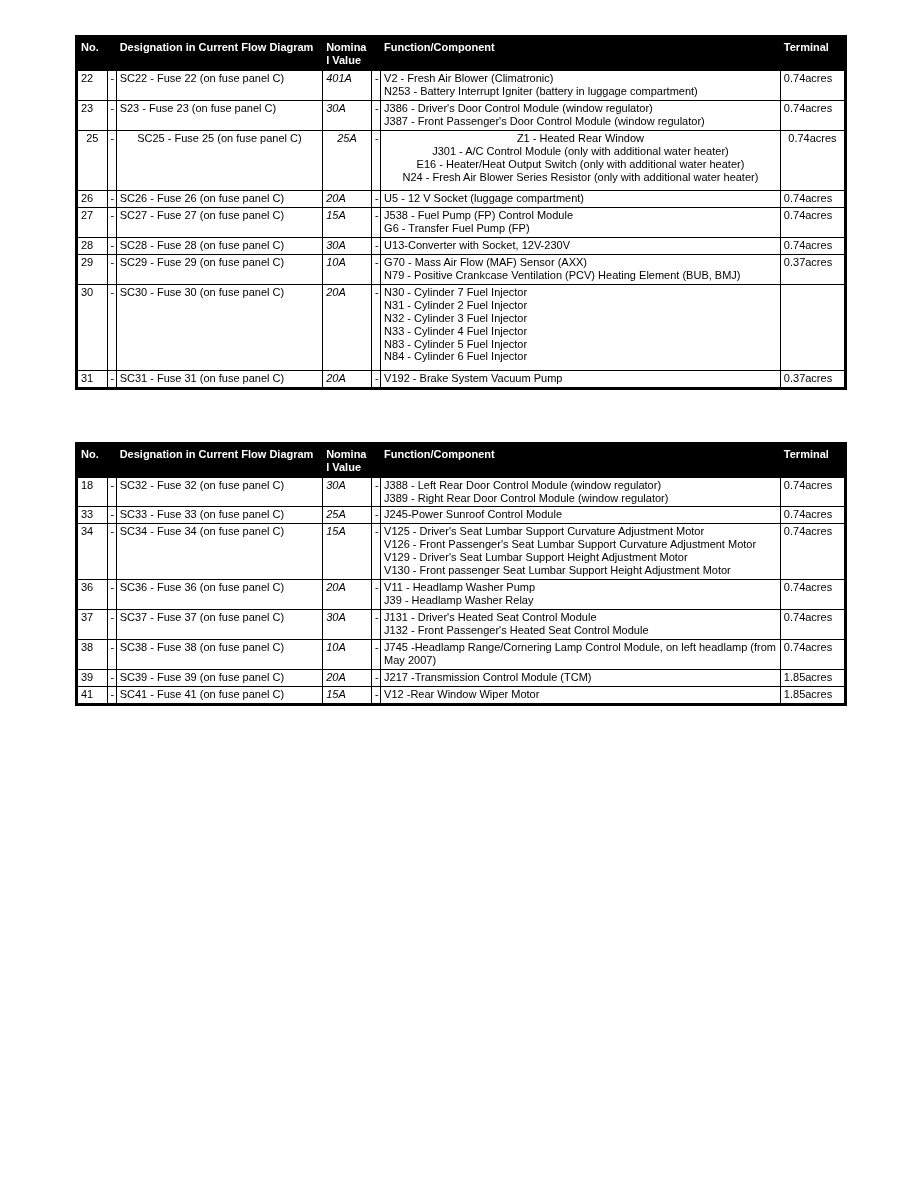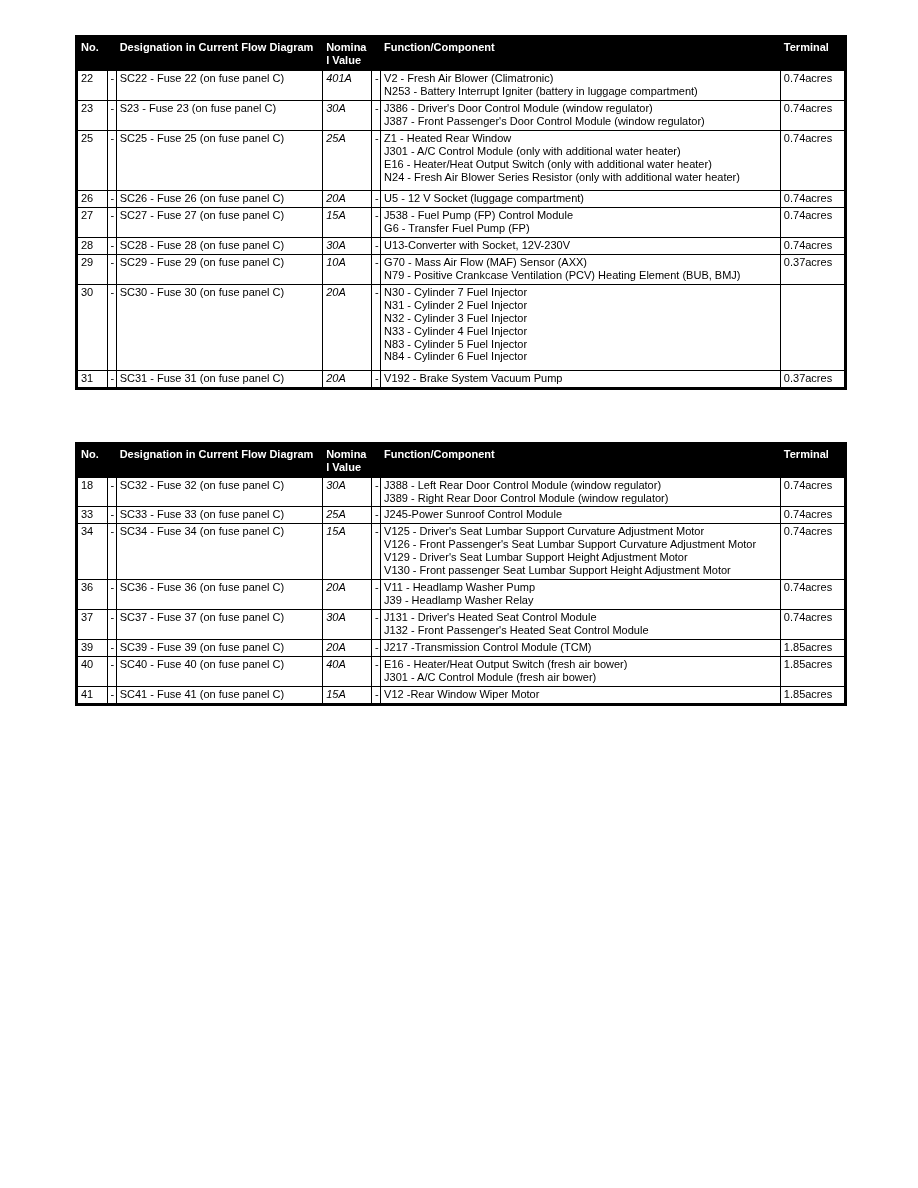--- a/index.html
+++ b/index.html
@@ -47,21 +47,21 @@
   .col-desig     { width: 203px; }
   .col-nominal   { width: 48px; }
   .col-func      { width: 393px; }
   .col-terminal  { width: 64px; }
 
   td.cell-no      { text-align: center; }
   td.cell-dash    { text-align: center; padding-left: 0; padding-right: 0; }
   td.cell-nominal { text-align: center; font-style: italic; }
   th.head-terminal { text-align: center; }
   td.cell-terminal { text-align: left; }
-  tr.row-tall-4 td { height: 56px; }
+  tr.row-tall-4 td { height: 56px; text-align: center; }
   tr.row-tall-6 td { height: 82px; }
 </style>
 </head>
 <body>
 
 <div class="page">
 
   <table class="fuse-table">
     <colgroup>
       <col class="col-no">
@@ -275,39 +275,38 @@
           <td class="cell-desig">SC37 - Fuse 37 (on fuse panel C)</td>
           <td class="cell-nominal">30A</td>
           <td class="cell-dash">-</td>
           <td class="cell-func">
             <div>J131 - Driver's Heated Seat Control Module</div>
             <div>J132 - Front Passenger's Heated Seat Control Module</div>
           </td>
           <td class="cell-terminal">0.74acres</td>
         </tr>
         <tr>
+          <td class="cell-no">38</td>
+          <td class="cell-dash">-</td>
+          <td class="cell-desig">SC38 - Fuse 38 (on fuse panel C)</td>
+          <td class="cell-nominal">10A</td>
+          <td class="cell-dash">-</td>
+          <td class="cell-func">
+            <div>J745 -Headlamp Range/Cornering Lamp Control Module, on left headlamp (from May 2007)</div>
+          </td>
+          <td class="cell-terminal">0.74acres</td>
+        </tr>
+        <tr>
           <td class="cell-no">39</td>
           <td class="cell-dash">-</td>
           <td class="cell-desig">SC39 - Fuse 39 (on fuse panel C)</td>
           <td class="cell-nominal">20A</td>
           <td class="cell-dash">-</td>
           <td class="cell-func">
             <div>J217 -Transmission Control Module (TCM)</div>
-          </td>
-          <td class="cell-terminal">1.85acres</td>
-        </tr>
-        <tr>
-          <td class="cell-no">40</td>
-          <td class="cell-dash">-</td>
-          <td class="cell-desig">SC40 - Fuse 40 (on fuse panel C)</td>
-          <td class="cell-nominal">40A</td>
-          <td class="cell-dash">-</td>
-          <td class="cell-func">
-            <div>E16 - Heater/Heat Output Switch (fresh air bower)</div>
-            <div>J301 - A/C Control Module (fresh air bower)</div>
           </td>
           <td class="cell-terminal">1.85acres</td>
         </tr>
         <tr>
           <td class="cell-no">41</td>
           <td class="cell-dash">-</td>
           <td class="cell-desig">SC41 - Fuse 41 (on fuse panel C)</td>
           <td class="cell-nominal">15A</td>
           <td class="cell-dash">-</td>
           <td class="cell-func">

